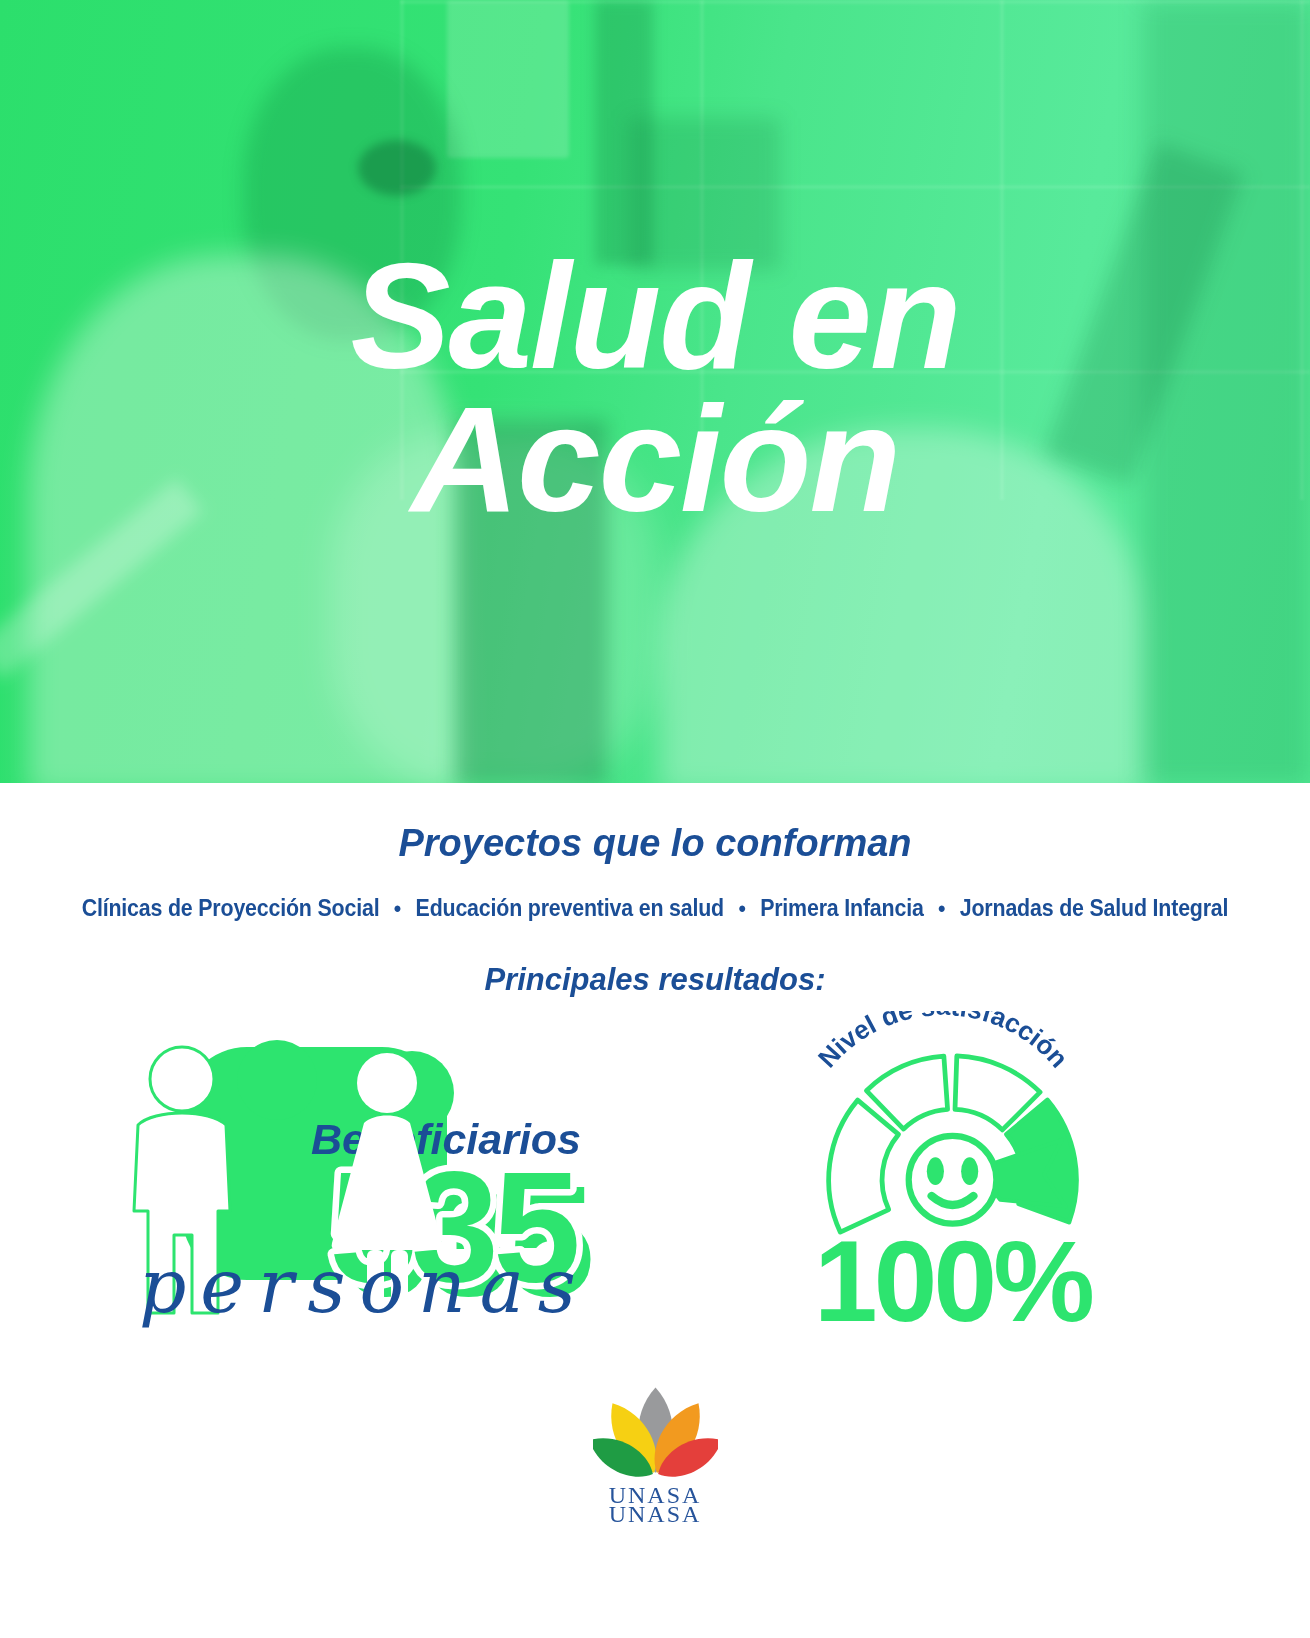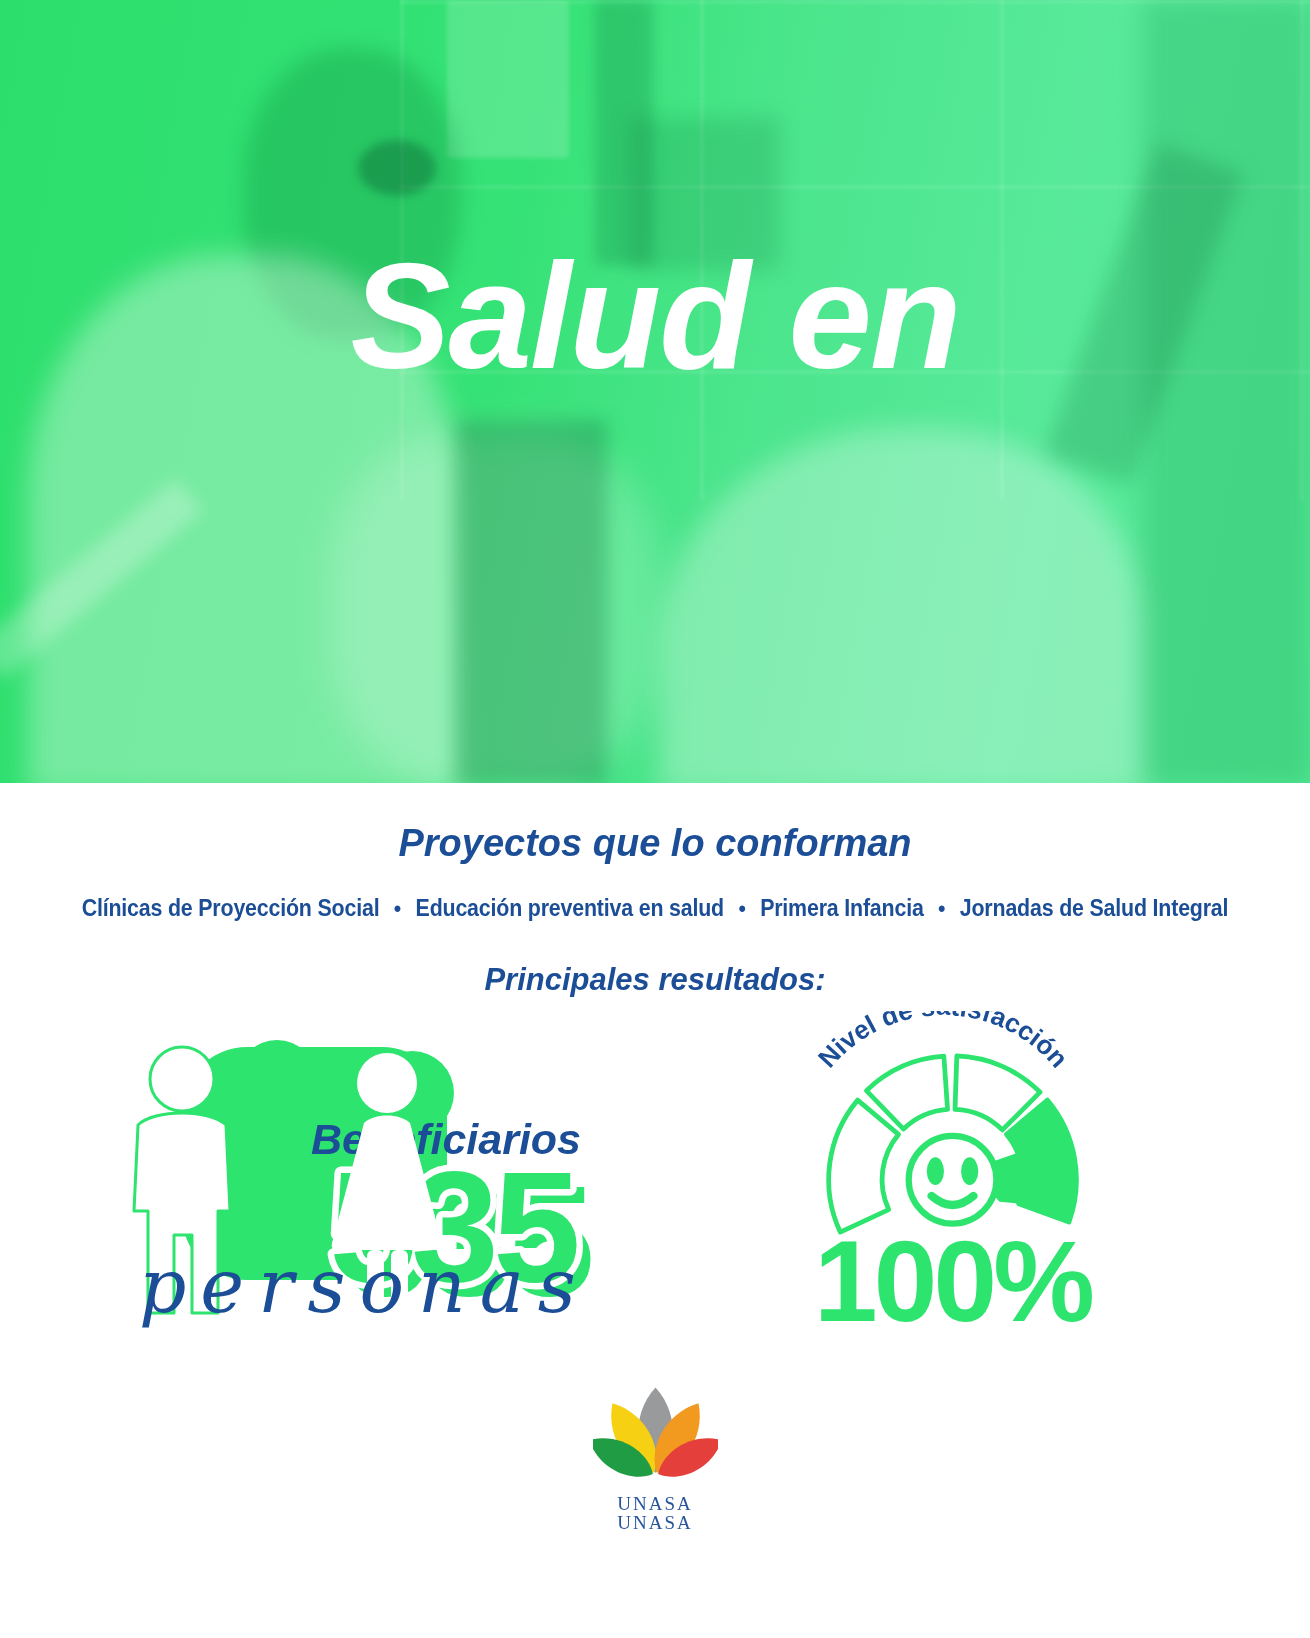--- a/index.html
+++ b/index.html
@@ -62,22 +62,22 @@
 
   .svg-blue-bold-italic{font-family:"Liberation Sans",sans-serif;font-weight:700;font-style:italic;fill:var(--blue);}
   .svg-green-num{font-family:"Liberation Sans",sans-serif;font-weight:700;fill:var(--green);letter-spacing:-6px;}
   .svg-script{font-family:"DejaVu Serif",serif;font-style:italic;fill:var(--blue);letter-spacing:14px;}
   .svg-green-big{font-family:"Liberation Sans",sans-serif;font-weight:700;fill:var(--green);letter-spacing:-4px;}
   .svg-curved{font-family:"Liberation Sans",sans-serif;font-weight:700;fill:var(--blue);}
 
   
   .footer{margin-top:8px;text-align:center;}
   .org-text{
-    margin-top:12px;font-family:"Liberation Serif",serif;color:#27549b;
-    font-size:19px;line-height:19px;letter-spacing:2px;font-weight:400;
+    margin-top:4px;font-family:"Liberation Serif",serif;color:#27549b;
+    font-size:24px;line-height:19px;letter-spacing:2px;font-weight:400;
   }
 </style>
 </head>
 <body>
 
 <div class="hero">
   <div class="hero-photo">
     <div class="shape tiles"></div>
     <div class="shape ph-sign"></div>
     <div class="shape ph-hair"></div>
@@ -87,20 +87,21 @@
     <div class="shape ph-pole"></div>
     <div class="shape ph-equip"></div>
     <div class="shape ph-machine"></div>
     <div class="shape ph-patient"></div>
     <div class="shape ph-rightdark"></div>
     <div class="shape ph-rightmid"></div>
     <div class="shape ph-streak"></div>
   </div>
   <div class="hero-title">
     <div>Salud en</div>
+    <div>Acción</div>
   </div>
 </div>
 
 <div class="content">
 
   <div class="projects-heading">Proyectos que lo conforman</div>
 
   <div class="projects-list"><span>Clínicas de Proyección Social</span><span class="dot">●</span><span>Educación preventiva en salud</span><span class="dot">●</span><span>Primera Infancia</span><span class="dot">●</span><span>Jornadas de Salud Integral</span></div>
 
   <div class="results-heading">Principales resultados:</div>

